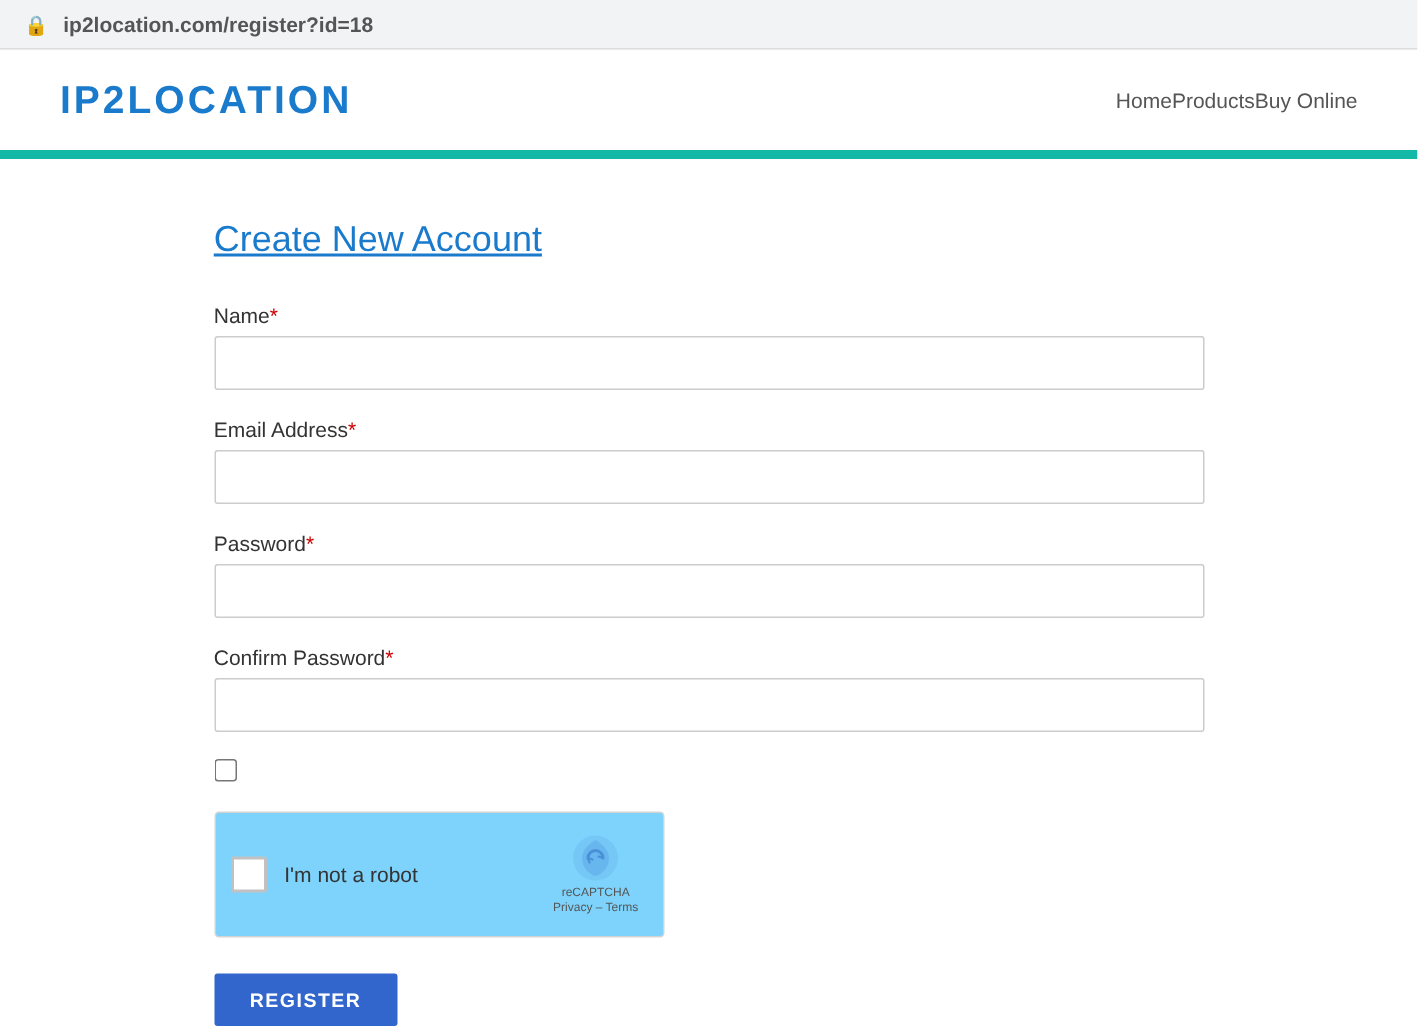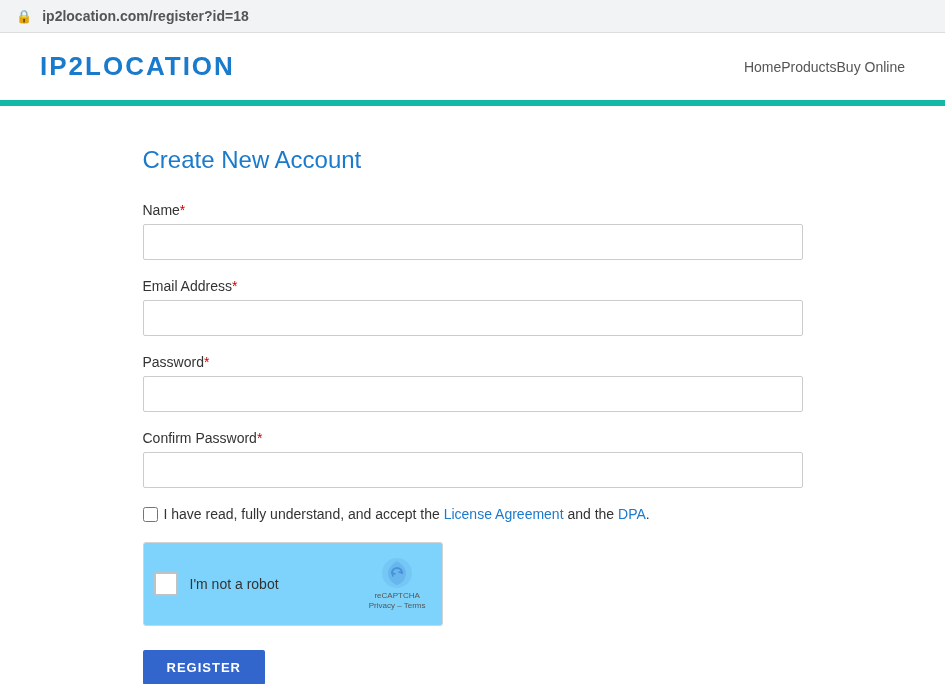--- a/index.html
+++ b/index.html
@@ -81,20 +81,21 @@
 
     .page-title {
       font-size: 24px;
       font-weight: normal;
       color: #1a3a6b;
       margin-bottom: 28px;
     }
 
     .page-title span {
       color: #1a7acc;
+      text-decoration: underline;
     }
 
     
     .form-group {
       margin-bottom: 18px;
     }
 
     .form-label {
       display: block;
       margin-bottom: 6px;
@@ -259,23 +260,20 @@
     <div class="form-group">
       <label class="form-label">
         <span>Confirm Password</span><span class="required">*</span>
       </label>
       <input class="form-input" type="password" style="">
     </div>
 
     
     <div class="agreement-row">
       <input class="agreement-checkbox" type="checkbox" style="">
-      <span class="agreement-text">
-        <span>I have read, fully understand, and accept the </span><a href="#">License Agreement</a><span> and the </span><a href="#">DPA</a><span>.</span>
-      </span>
     </div>
 
     
     <div class="recaptcha-box">
       <div class="recaptcha-left">
         <div class="recaptcha-checkbox"></div>
         <span class="recaptcha-label">I'm not a robot</span>
       </div>
       <div class="recaptcha-right">
 

